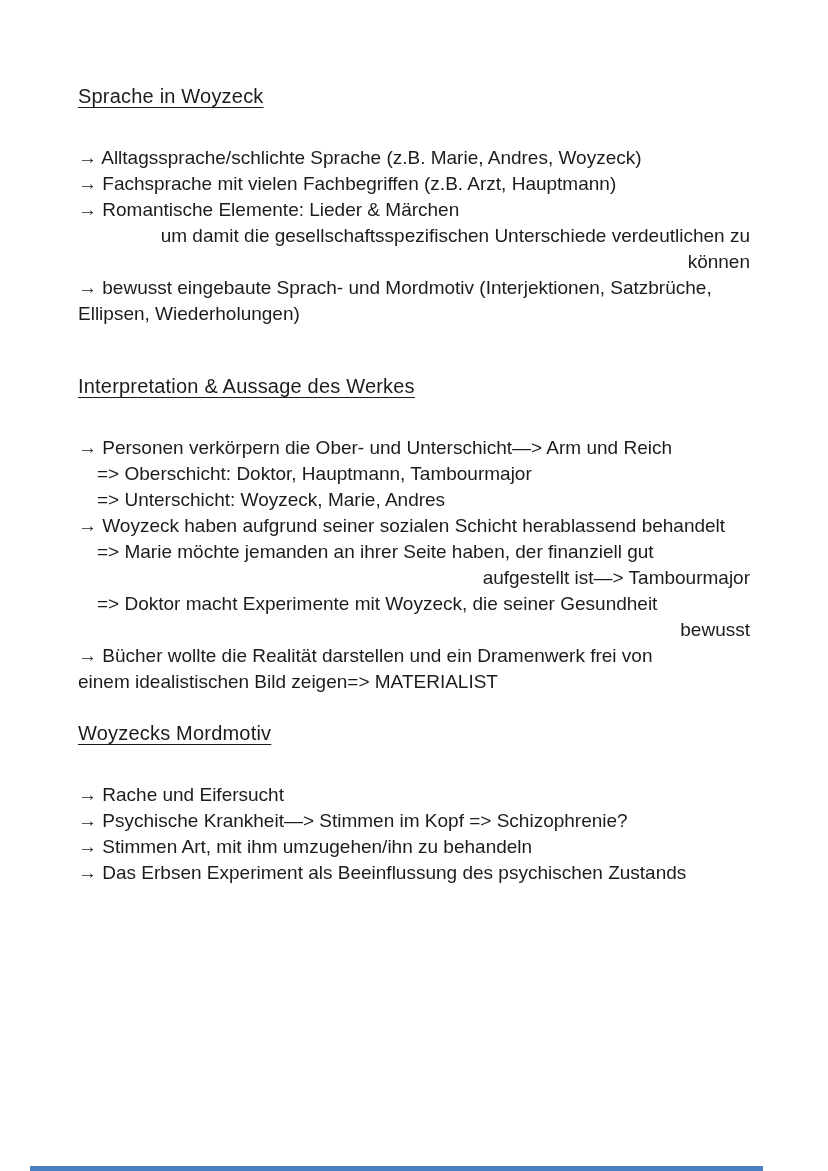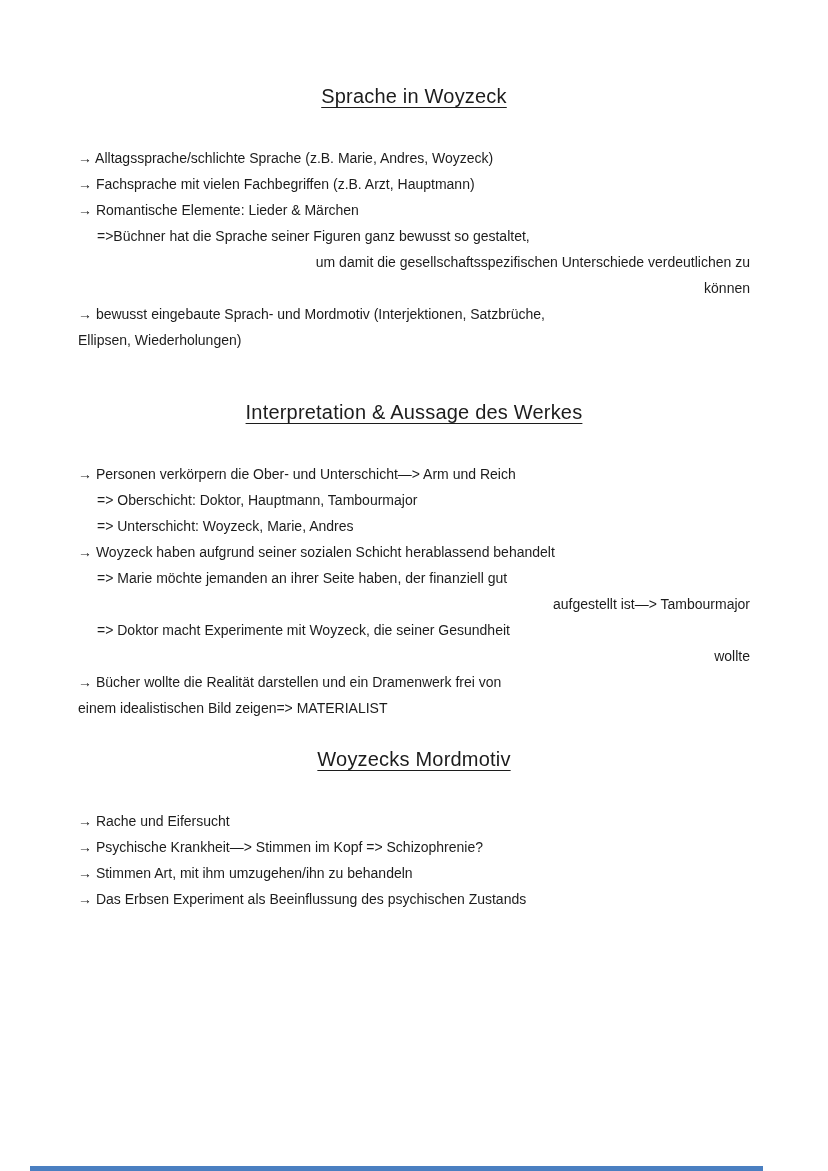--- a/index.html
+++ b/index.html
@@ -16,29 +16,29 @@
     overflow: hidden;
   }
   .page {
     padding: 84px 78px 0 78px;
     box-sizing: border-box;
   }
   .doc-section .heading {
     font-size: 20px;
     font-weight: 400;
     letter-spacing: 0.2px;
-    text-align: center;
+    text-align: left;
     text-decoration: underline;
     text-underline-offset: 4px;
     text-decoration-thickness: 1px;
     margin: 0 0 37px 0;
     line-height: 24px;
   }
   .line {
-    font-size: 14px;
+    font-size: 19px;
     line-height: 26px;
     white-space: nowrap;
   }
   .indent-1 { padding-left: 19px; }
   .indent-2 { padding-left: 35px; text-align: right; }
   .section-2 { margin-top: 47px; }
   .section-3 { margin-top: 26px; }
   .section-3 .heading { }
   .bottom-rule {
     position: absolute;
@@ -51,36 +51,35 @@
 </head>
 <body style="background: rgb(255, 255, 255); color: rgb(28, 28, 28);">
 
 <main class="page">
   <div>
       <section class="doc-section section-1">
         <div class="heading">Sprache in Woyzeck</div>
         <div class="line indent-0">→ Alltagssprache/schlichte Sprache (z.B. Marie, Andres, Woyzeck)</div>
         <div class="line indent-0">→ Fachsprache mit vielen Fachbegriffen (z.B. Arzt, Hauptmann)</div>
         <div class="line indent-0">→ Romantische Elemente: Lieder &amp; Märchen</div>
-        <div class="line indent-1">=&gt;Büchner hat die Sprache seiner Figuren ganz bewusst so gestaltet,</div>
         <div class="line indent-2">um damit die gesellschaftsspezifischen Unterschiede verdeutlichen zu</div>
         <div class="line indent-2">können</div>
         <div class="line indent-0">→ bewusst eingebaute Sprach- und Mordmotiv (Interjektionen, Satzbrüche,</div>
         <div class="line indent-0">Ellipsen, Wiederholungen)</div>
       </section>
       <section class="doc-section section-2">
         <div class="heading">Interpretation &amp; Aussage des Werkes</div>
         <div class="line indent-0">→ Personen verkörpern die Ober- und Unterschicht—&gt; Arm und Reich</div>
         <div class="line indent-1">=&gt; Oberschicht: Doktor, Hauptmann, Tambourmajor</div>
         <div class="line indent-1">=&gt; Unterschicht: Woyzeck, Marie, Andres</div>
         <div class="line indent-0">→ Woyzeck haben aufgrund seiner sozialen Schicht herablassend behandelt</div>
         <div class="line indent-1">=&gt; Marie möchte jemanden an ihrer Seite haben, der finanziell gut</div>
         <div class="line indent-2">aufgestellt ist—&gt; Tambourmajor</div>
         <div class="line indent-1">=&gt; Doktor macht Experimente mit Woyzeck, die seiner Gesundheit</div>
-        <div class="line indent-2">wollte</div>
+        <div class="line indent-2">bewusst</div>
         <div class="line indent-0">→ Bücher wollte die Realität darstellen und ein Dramenwerk frei von</div>
         <div class="line indent-0">einem idealistischen Bild zeigen=&gt; MATERIALIST</div>
       </section>
       <section class="doc-section section-3">
         <div class="heading">Woyzecks Mordmotiv</div>
         <div class="line indent-0">→ Rache und Eifersucht</div>
         <div class="line indent-0">→ Psychische Krankheit—&gt; Stimmen im Kopf =&gt; Schizophrenie?</div>
         <div class="line indent-0">→ Stimmen Art, mit ihm umzugehen/ihn zu behandeln</div>
         <div class="line indent-0">→ Das Erbsen Experiment als Beeinflussung des psychischen Zustands</div>
       </section>

